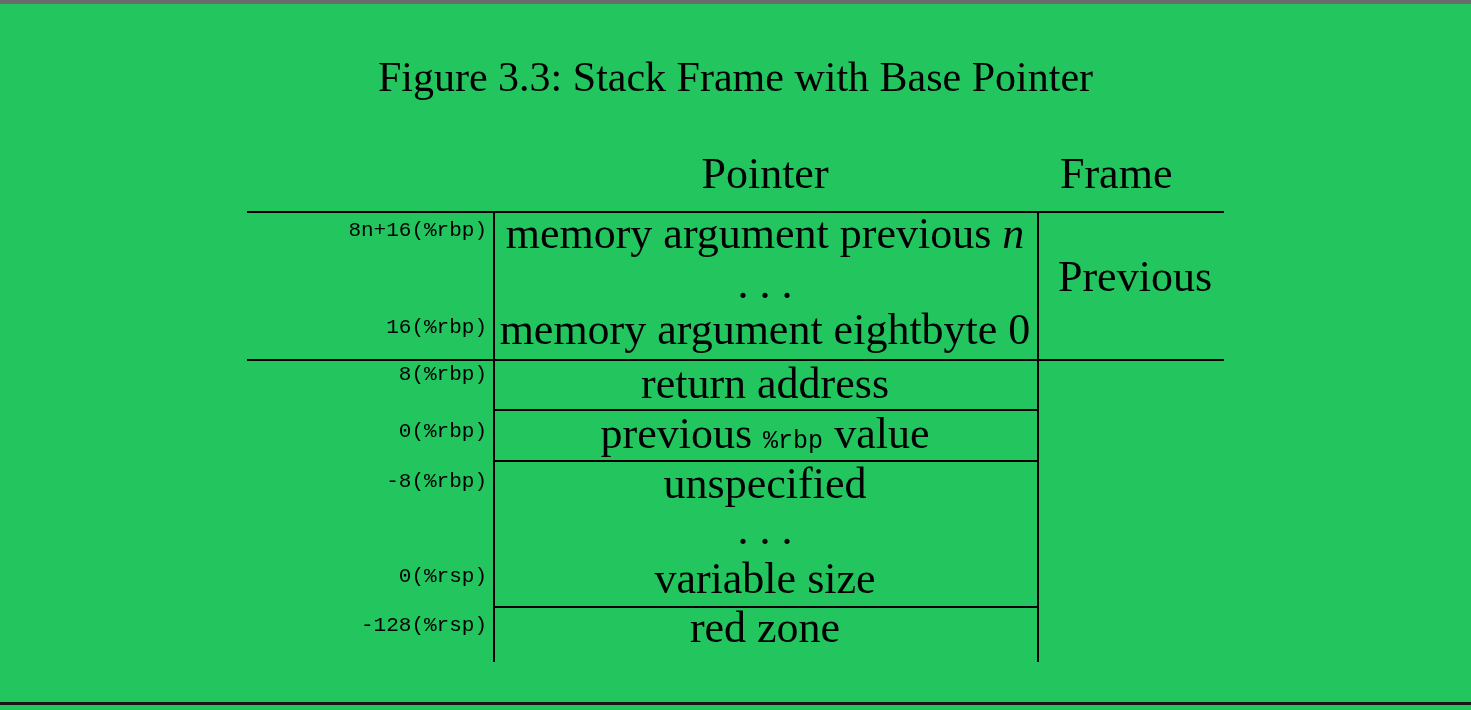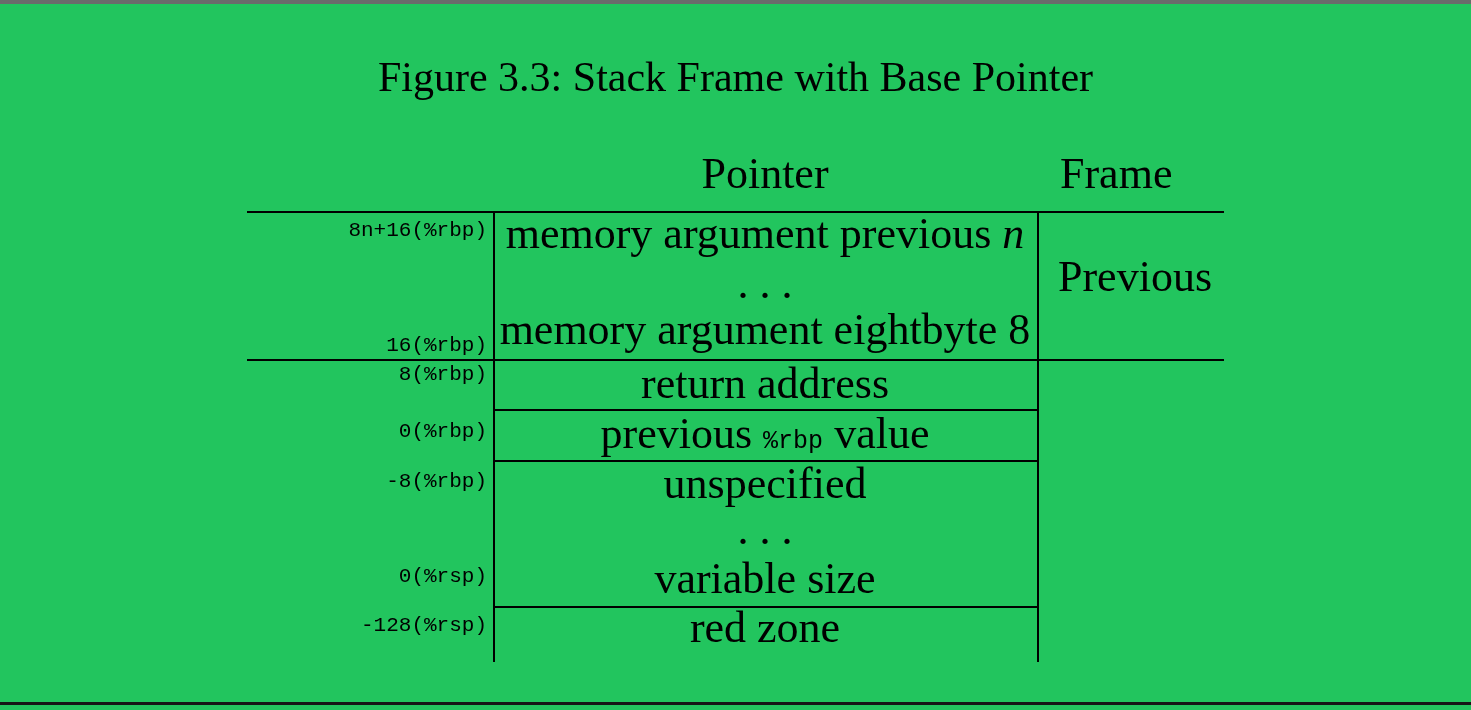--- a/index.html
+++ b/index.html
@@ -43,22 +43,22 @@
   <div class="rule" style="left:493px; top:460px; width:546px; height:2px;"></div>
   <div class="rule" style="left:493px; top:606px; width:546px; height:2px;"></div>
   <div class="rule" style="left:493px; top:211px; width:2px; height:451px;"></div>
   <div class="rule" style="left:1037px; top:211px; width:2px; height:451px;"></div>
 
   <div class="abs mono pos-cell" style="top:220px;">8n+16(%rbp)</div>
   <div class="abs serif contents-cell" style="top:212px;"><span>memory argument previous </span><span class="var-italic">n</span></div>
 
   <div class="abs serif contents-cell" style="top:262px;">. . .</div>
 
-  <div class="abs mono pos-cell" style="top:335px;">16(%rbp)</div>
-  <div class="abs serif contents-cell" style="top:308px;">memory argument eightbyte 8</div>
+  <div class="abs mono pos-cell" style="top:317px;">16(%rbp)</div>
+  <div class="abs serif contents-cell" style="top:308px;">memory argument eightbyte 0</div>
 
   <div class="abs mono pos-cell" style="top:364px;">8(%rbp)</div>
   <div class="abs serif contents-cell" style="top:362px;">return address</div>
 
   <div class="abs mono pos-cell" style="top:421px;">0(%rbp)</div>
   <div class="abs serif contents-cell" style="top:412px;"><span>previous </span><span class="mono-inline">%rbp</span><span> value</span></div>
 
   <div class="abs mono pos-cell" style="top:471px;">-8(%rbp)</div>
   <div class="abs serif contents-cell" style="top:462px;">unspecified</div>
 

